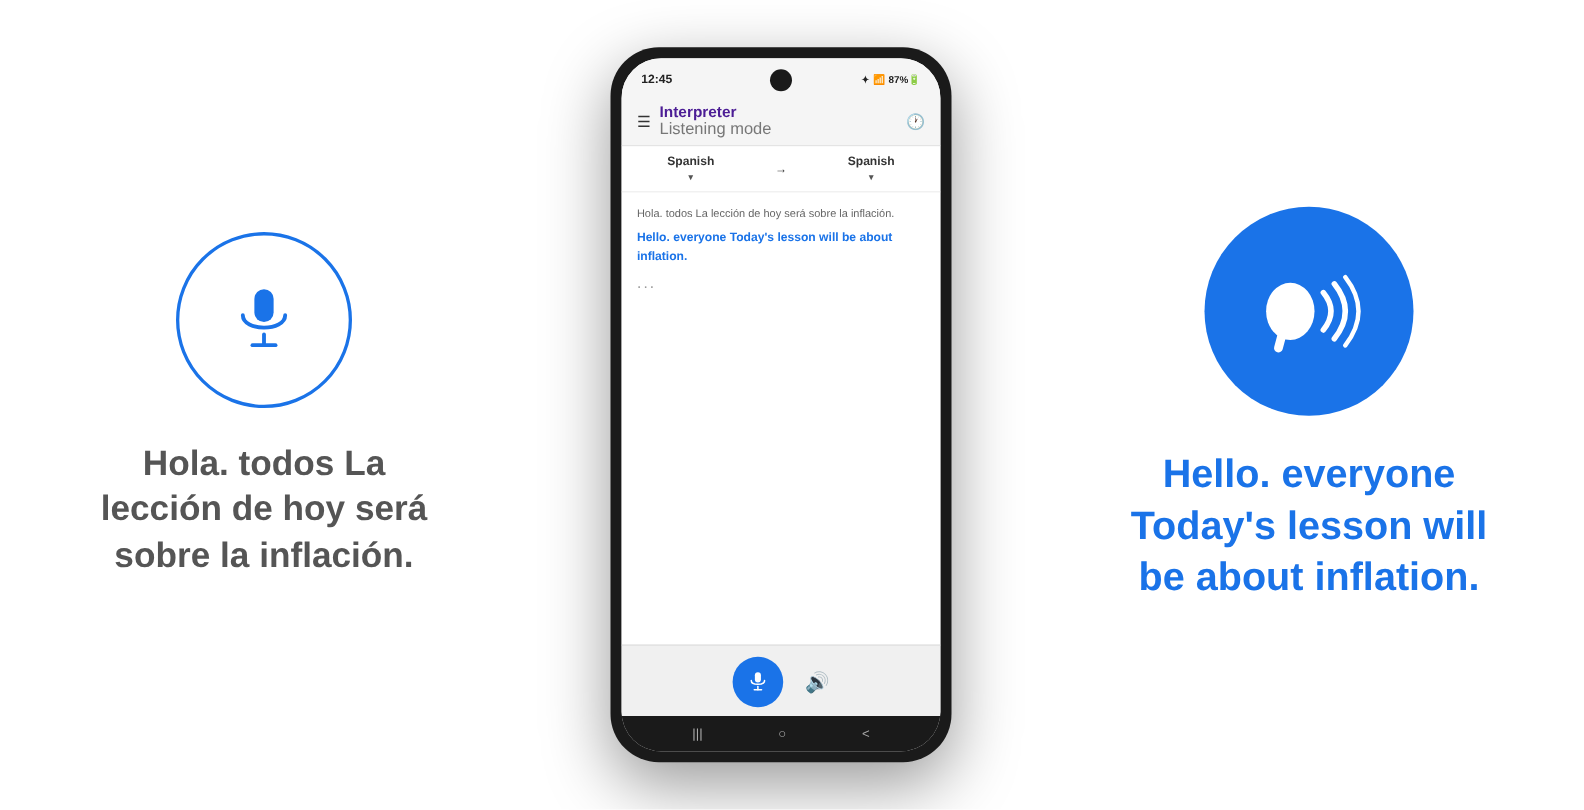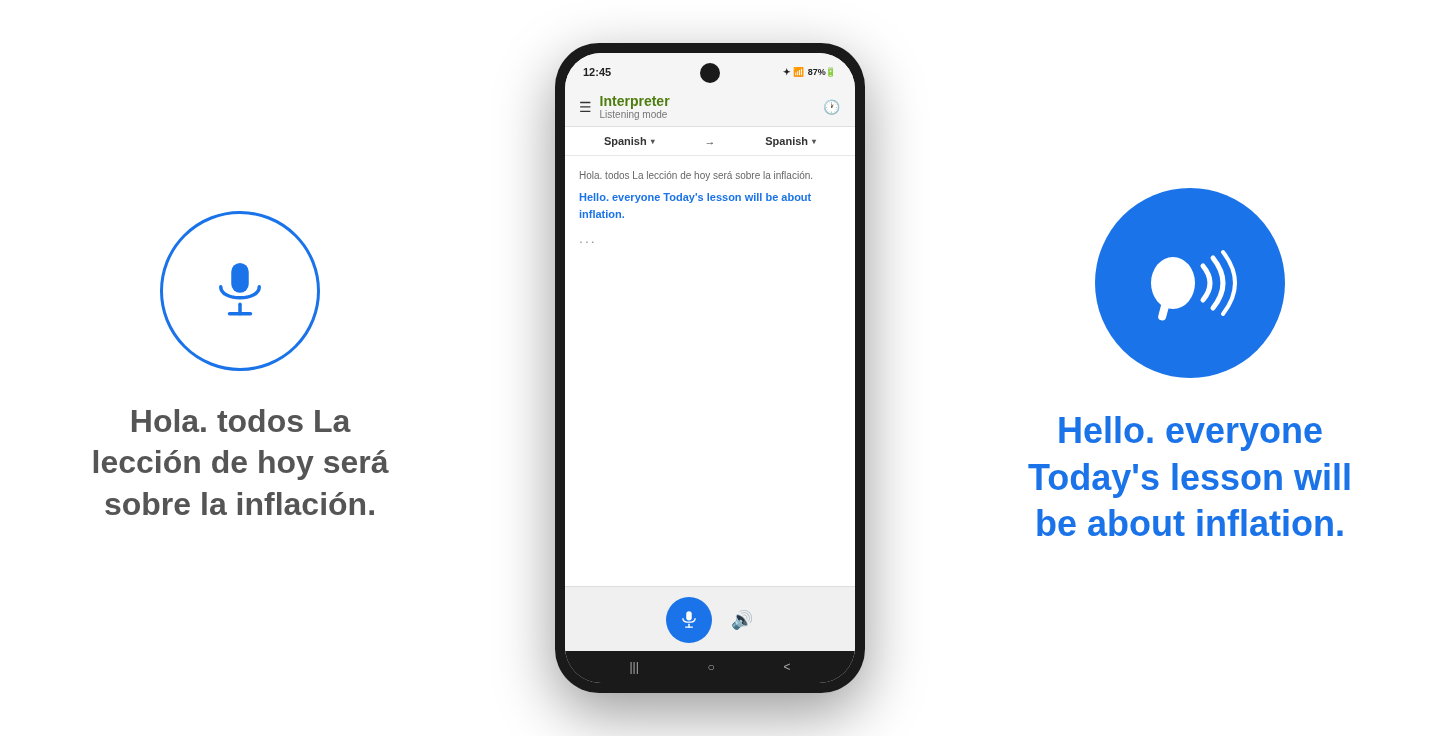--- a/index.html
+++ b/index.html
@@ -152,25 +152,25 @@
     }
 
     .header-title-group {
       display: flex;
       flex-direction: column;
     }
 
     .header-title {
       font-size: 14px;
       font-weight: 700;
-      color: #4d7c0f;
+      color: #4c1d95;
     }
 
     .header-subtitle {
-      font-size: 10px;
+      font-size: 15px;
       color: #777;
     }
 
     .header-clock {
       font-size: 14px;
       color: #555;
     }
 
     
     .language-bar {
@@ -183,20 +183,21 @@
       flex-shrink: 0;
     }
 
     .lang-item {
       display: flex;
       align-items: center;
       gap: 4px;
       font-size: 11px;
       font-weight: 600;
       color: #333;
+      flex-direction: column;
     }
 
     .lang-arrow {
       font-size: 11px;
       color: #333;
     }
 
     .lang-chevron {
       font-size: 8px;
       color: #555;

